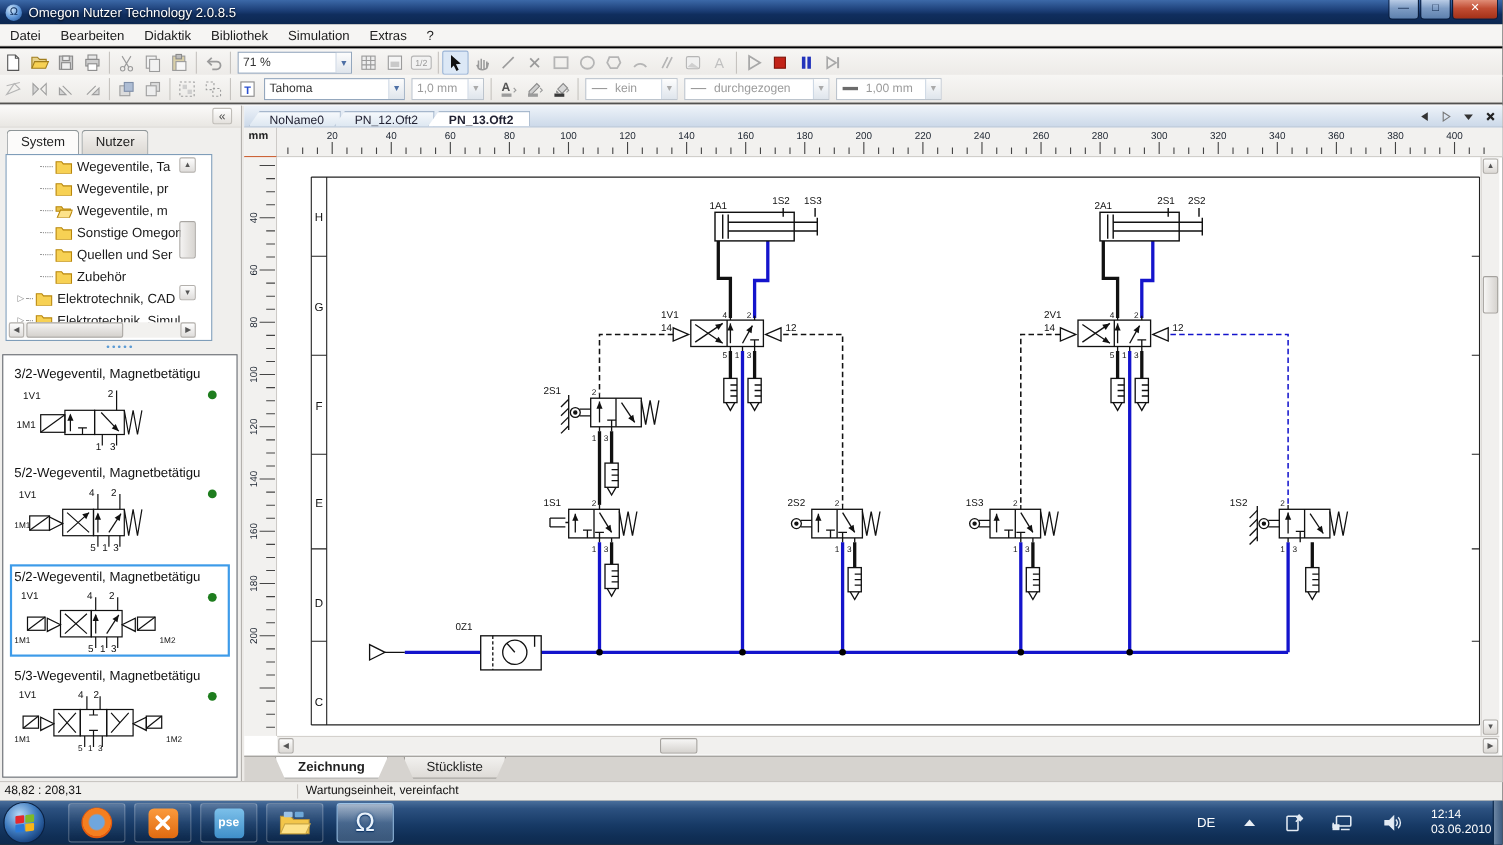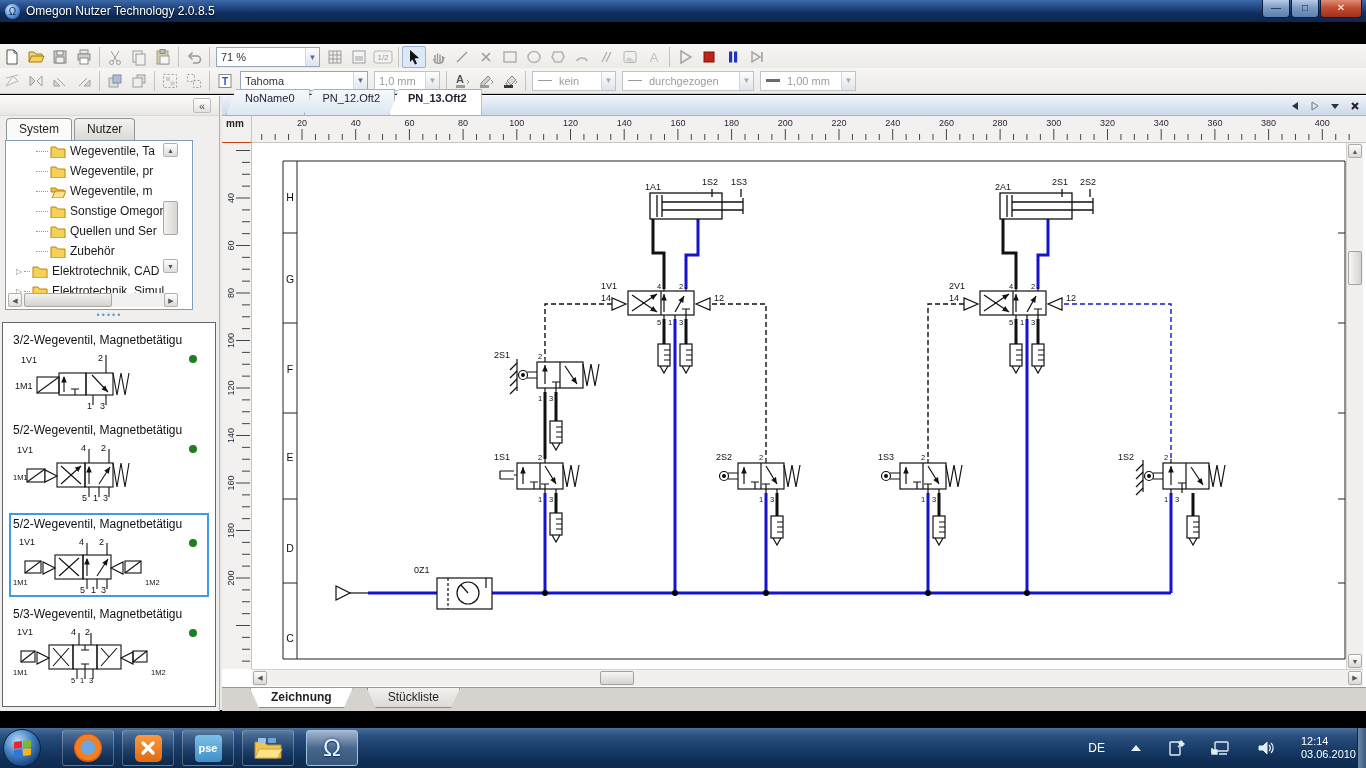--- a/index.html
+++ b/index.html
@@ -75,21 +75,21 @@
   .pvitem svg { display:block; margin-top:2px; }
   .dot { position:absolute; right:10px; top:24px; width:8px; height:8px; border-radius:50%; background:#1e7d1e; }
   .pv-stroke { stroke:#111; fill:none; stroke-width:1.1; }
   .pv-txt { font-size:9px; fill:#111; font-family:"Liberation Sans",sans-serif; }
   .pv-txt-s { font-size:7.5px; fill:#111; font-family:"Liberation Sans",sans-serif; }
 
   
   #rightpane { position:absolute; left:222px; top:0; width:1144px; height:615px; background:#fff; }
   #doctabs { position:absolute; left:0; top:0; width:100%; height:20px;
     background:linear-gradient(#eef3f9,#ccd9e9); border-bottom:1px solid #9fb2c8; display:flex; align-items:flex-end; padding-left:4px; }
-  .dtab { height:26px; padding:2px 14px 0 18px; font-size:11px; color:#223;
+  .dtab { height:14px; padding:2px 14px 0 18px; font-size:11px; color:#223;
     background:linear-gradient(#f6f9fc,#dde7f1); border:1px solid #9fb2c8; border-bottom:none;
     clip-path:polygon(10px 0, 100% 0, 100% 100%, 0 100%); margin-right:-6px; }
   .dtab.active { background:#fff; font-weight:bold; z-index:3; position:relative; }
   #tabnav { position:absolute; right:4px; top:3px; display:flex; gap:6px; align-items:center; }
   #tabnav span { width:14px; height:14px; display:flex; align-items:center; justify-content:center; }
 
   #rulercorner { position:absolute; left:0; top:20px; width:30px; height:27px; background:#f2f1ef; border-right:1px solid #c9c6c2; border-bottom:1px solid #c2410c; font-size:10px; color:#222; font-weight:bold; padding:2px 0 0 4px; }
   #hruler { position:absolute; left:30px; top:20px; width:1114px; height:27px; background:#f2f1ef; border-bottom:1px solid #c9c6c2; }
   #vruler { position:absolute; left:0; top:47px; width:30px; height:526px; background:#f2f1ef; border-right:1px solid #c9c6c2; }
   #canvas { position:absolute; left:30px; top:47px; width:1094px; height:526px; background:#fff; }
@@ -142,20 +142,29 @@
   <div id="titlebar">
     <div class="appicon">Ω</div>
     <div class="title">Omegon Nutzer Technology  2.0.8.5</div>
     <div id="winbtns">
       <div class="winbtn">—</div>
       <div class="winbtn">□</div>
       <div class="winbtn close">✕</div>
     </div>
   </div>
 
+  <div id="menubar">
+    <span class="menuitem">Datei</span>
+    <span class="menuitem">Bearbeiten</span>
+    <span class="menuitem">Didaktik</span>
+    <span class="menuitem">Bibliothek</span>
+    <span class="menuitem">Simulation</span>
+    <span class="menuitem">Extras</span>
+    <span class="menuitem">?</span>
+  </div>
 
   <div id="toolbar1" class="toolbar">
     <div class="tbtn">
         <svg width="18" height="18">
           <path d="M4 2h7l3 3v11H4z" fill="#fff" stroke="#555"></path>
           <path d="M11 2v3h3" fill="none" stroke="#555"></path>
         </svg>
       </div>
     <div class="tbtn">
         <svg width="18" height="18">
@@ -1077,20 +1086,25 @@
         <span class="scr-btn" style="right:1px;top:1px;width:14px;height:14px">▶</span>
       </div>
 
       <div id="bottomtabs">
         <div class="btab active">Zeichnung</div>
         <div class="btab">Stückliste</div>
       </div>
     </div>
   </div>
 
+  <div id="statusbar">
+    <span class="coords">48,82 : 208,31</span>
+    <span class="sdiv"></span>
+    <span class="msg">Wartungseinheit, vereinfacht</span>
+  </div>
 
   <div id="taskbar">
     <div id="startorb">
       <div class="flag">
         <i style="background:#e4282d"></i>
           <i style="background:#7eba28"></i>
           <i style="background:#2a79d8"></i>
           <i style="background:#f8b517"></i>
       </div>
     </div>

